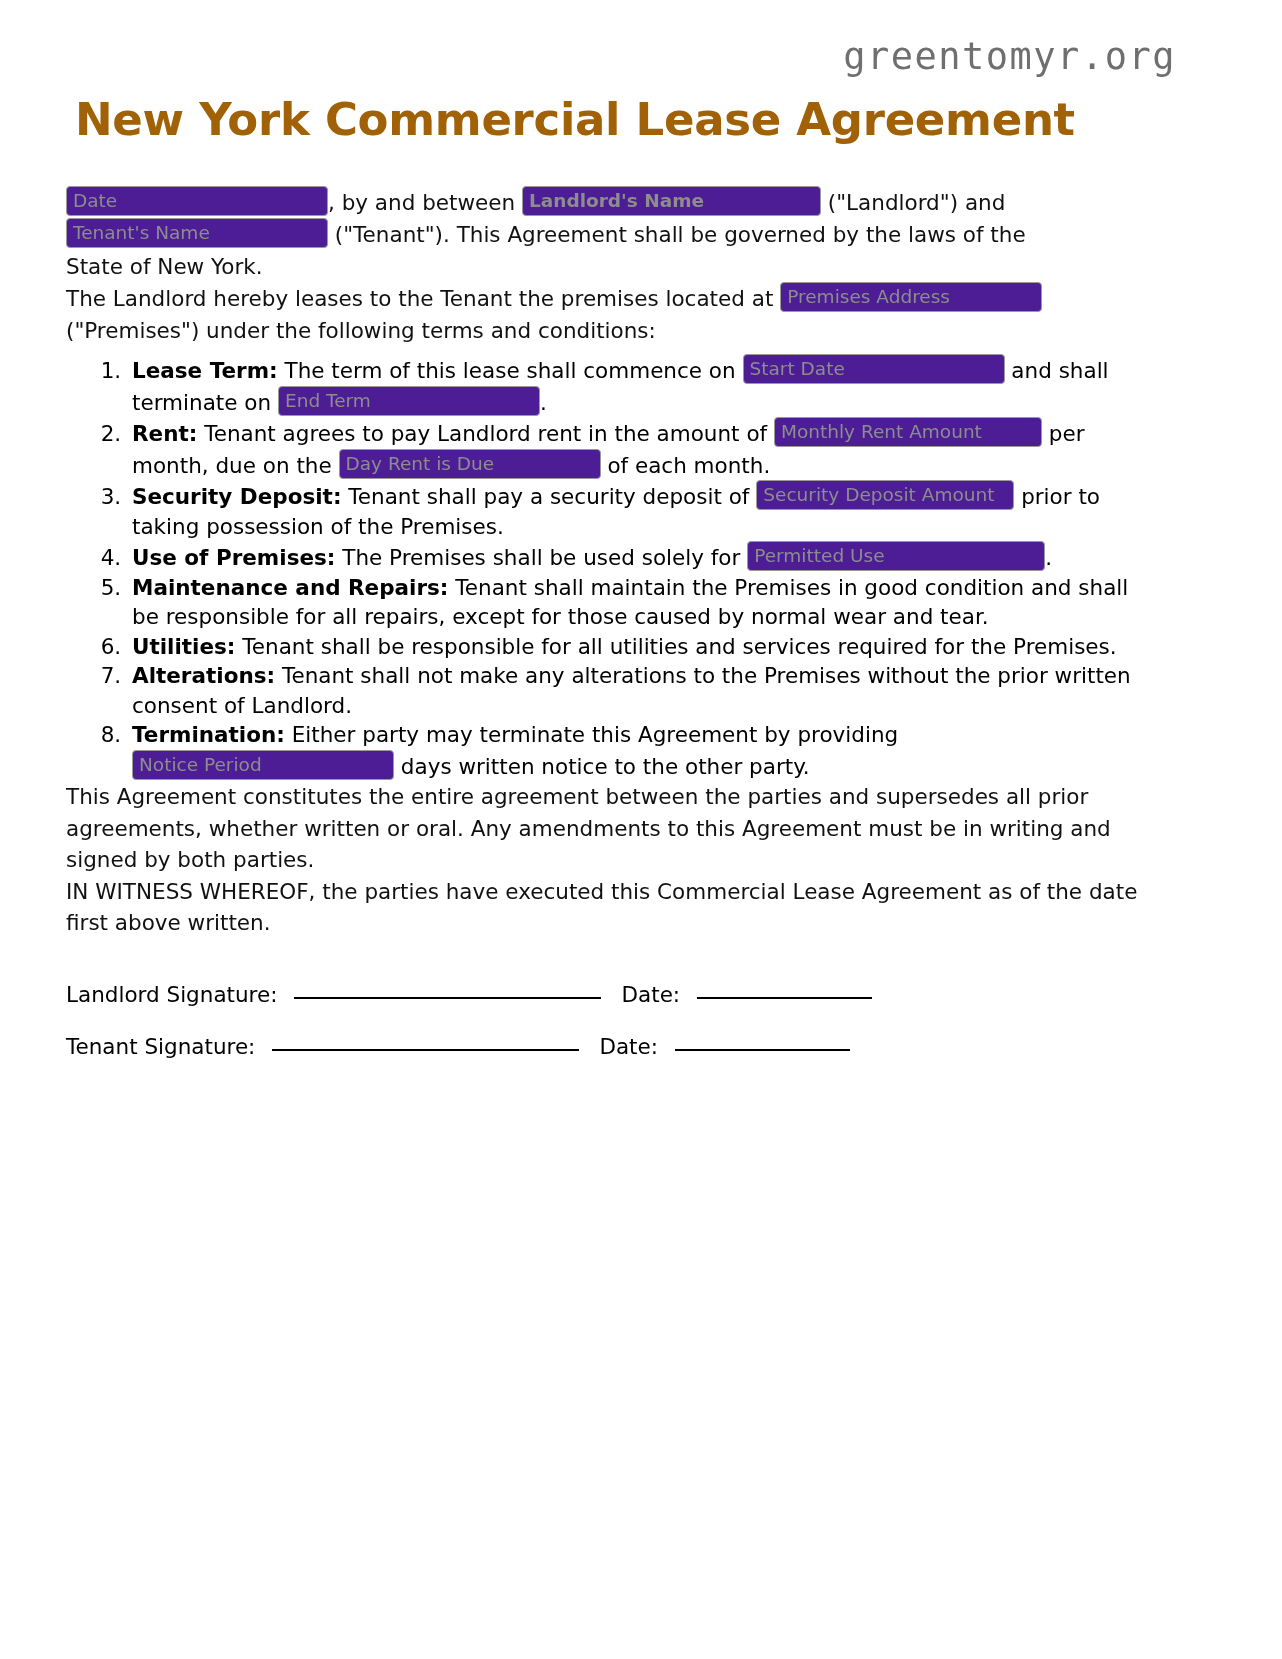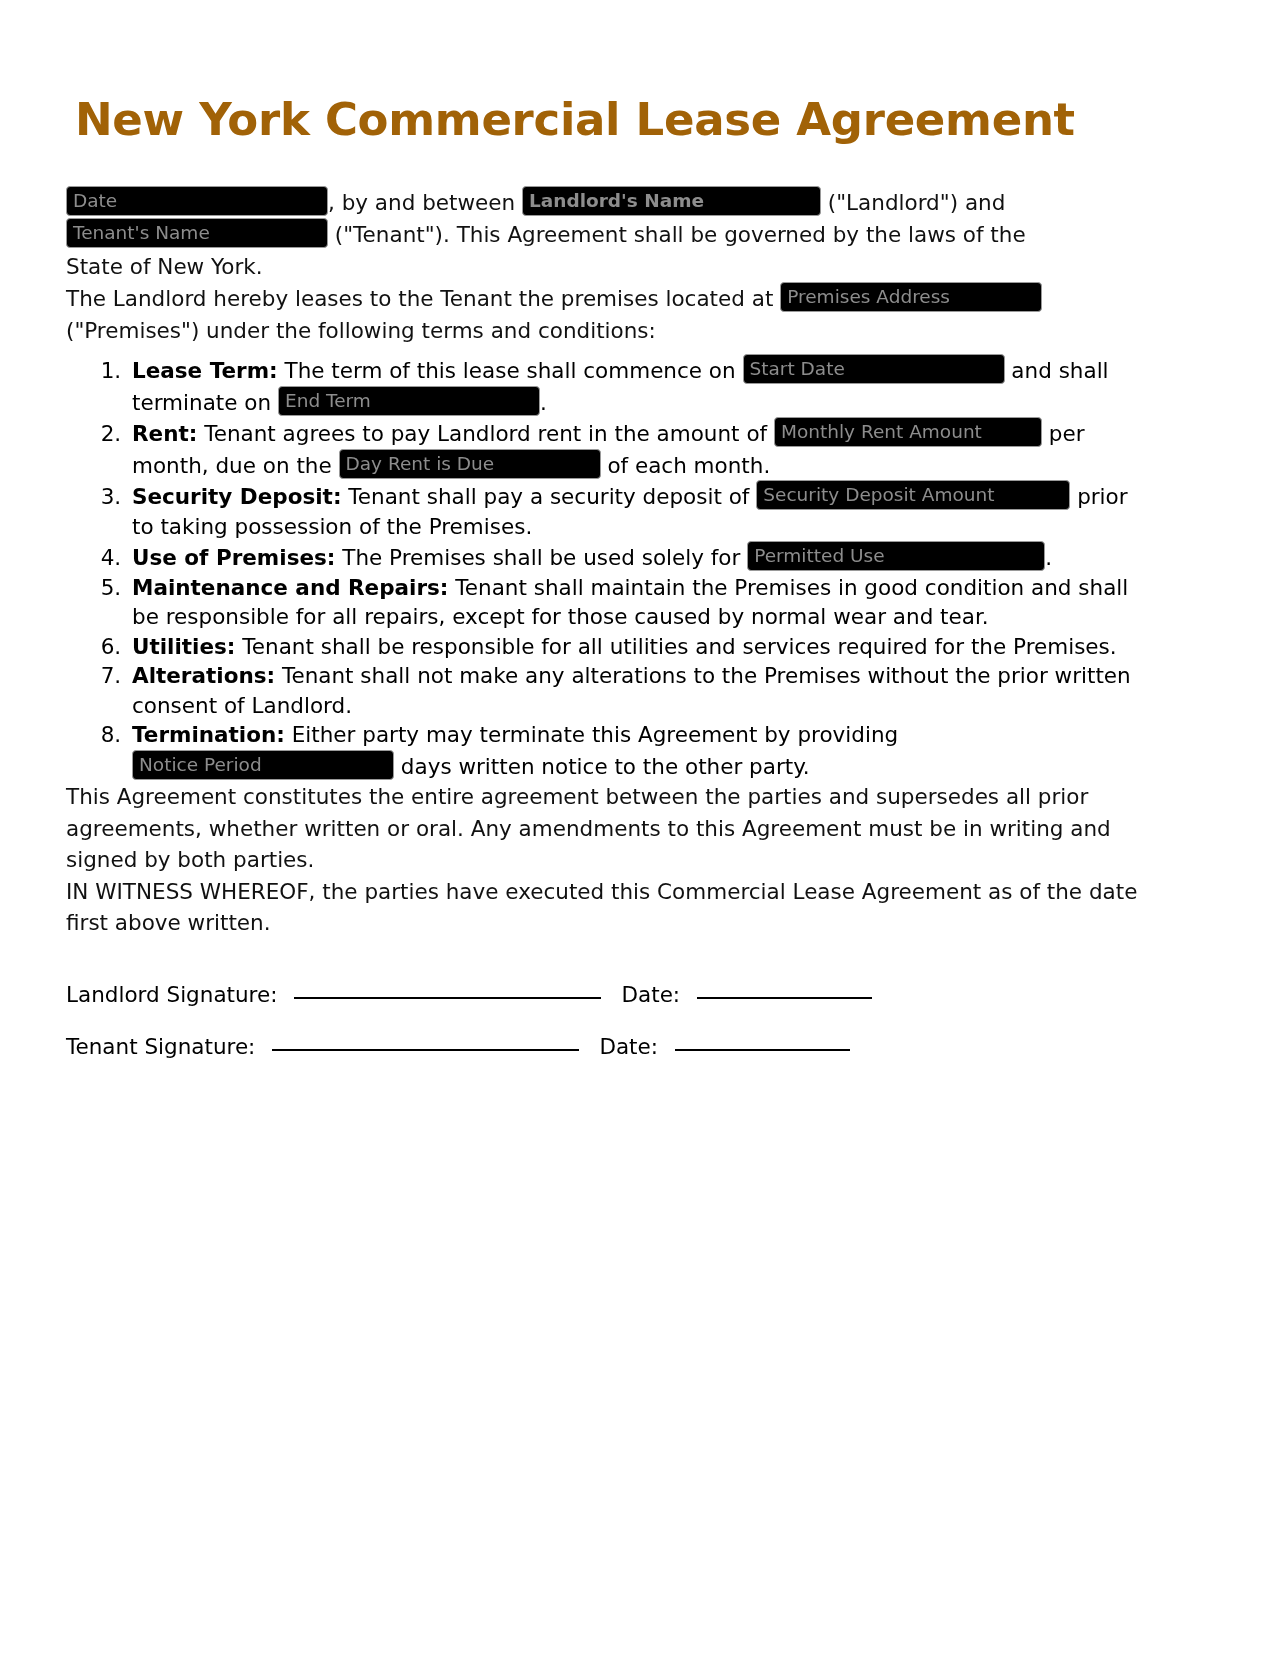--- a/index.html
+++ b/index.html
@@ -72,40 +72,40 @@
     padding-left: 4px;
   }
   ol.terms > li + li { margin-top: 0px; }
   ol.terms b { font-weight: bold; }
 
   .fld {
     display: inline-block;
     box-sizing: border-box;
     border: 1px solid #9a9a9a;
     border-radius: 4px;
-    background: #000000;
+    background: #4c1d95;
     color: #8d8d8d;
     font-family: "DejaVu Sans", "Liberation Sans", sans-serif;
     font-size: 18.5px;
     line-height: 28px;
     height: 30px;
     padding: 0 6px;
     vertical-align: -6px;
     overflow: hidden;
     white-space: nowrap;
   }
   .fld-date        { width: 262px; }
   .fld-landlord    { width: 299px; font-weight: bold; }
   .fld-tenant      { width: 262px; }
   .fld-premises    { width: 262px; }
   .fld-start       { width: 262px; }
   .fld-end         { width: 262px; }
   .fld-rent        { width: 268px; }
   .fld-day         { width: 262px; }
-  .fld-deposit     { width: 314px; }
+  .fld-deposit     { width: 258px; }
   .fld-use         { width: 298px; }
   .fld-notice      { width: 262px; }
 
   .sig-block { margin-top: 40px; }
   .sig-row {
     font-size: 21.5px;
     line-height: 31px;
     margin-bottom: 21px;
     white-space: nowrap;
   }
@@ -117,20 +117,21 @@
   .sig-line-long { width: 307px; }
   .sig-line-short { width: 175px; }
   .sig-gap { display: inline-block; width: 17px; }
   .sig-gap2 { display: inline-block; width: 20px; }
 </style>
 </head>
 <body>
 
 <div class="page">
 
+  <div class="watermark">greentomyr.org</div>
 
   <div class="content">
 
     <h1 class="doc-title">New York Commercial Lease Agreement</h1>
 
     <p class="para para-intro">
       <br>
       <span class="fld fld-date">Date</span><span>, by and between</span>
       <span class="fld fld-landlord">Landlord's Name</span>
       <span>("Landlord") and</span><br>

